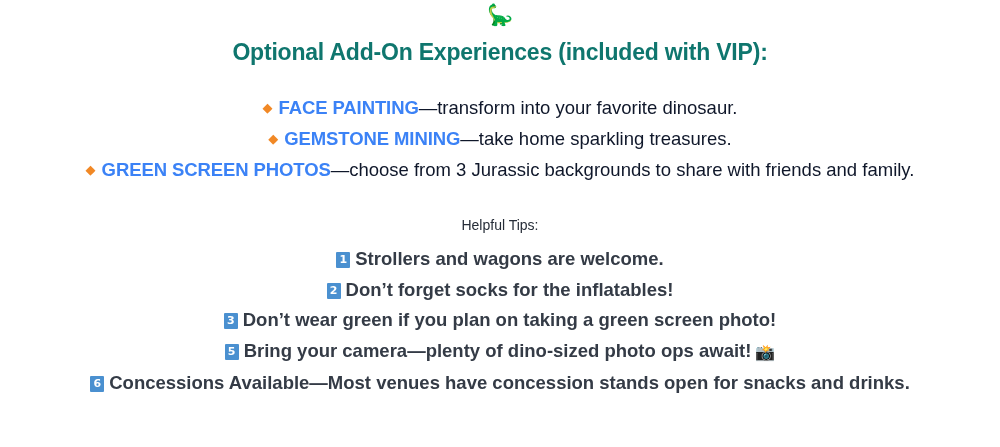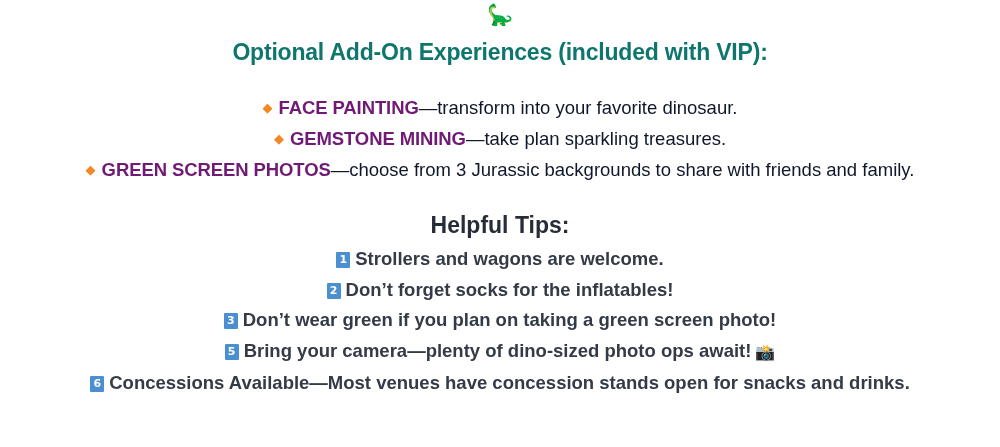--- a/index.html
+++ b/index.html
@@ -63,33 +63,33 @@
   }
   .diamond-icon {
     color: #f18825;
     font-size: 13px;
     vertical-align: 2px;
     margin-right: 6px;
     display: inline-block;
   }
   .addon-label {
     font-weight: bold;
-    color: #701a75;
+    color: #3b82f6;
     letter-spacing: -0.1px;
   }
   .addon-desc {
     font-weight: normal;
     color: #0f172a;
   }
 
   
   .tips-heading {
     text-align: center;
-    font-size: 23px;
-    font-weight: bold;
+    font-size: 14px;
+    font-weight: normal;
     color: #262d38;
     margin: 0;
     padding-top: 27px;
     line-height: 26px;
   }
   .tips-list {
     margin: 0;
     padding: 0;
     list-style: none;
     padding-top: 6px;
@@ -136,21 +136,21 @@
     <span class="dino-emoji">🦕</span>
   </div>
 
   <h1 class="addon-heading">Optional Add-On Experiences (included with VIP):</h1>
 
   <ul class="addon-list">
     <li class="addon-item">
       <span class="diamond-icon">◆</span><span class="addon-label">FACE PAINTING</span><span class="addon-desc">—transform into your favorite dinosaur.</span>
     </li>
     <li class="addon-item">
-      <span class="diamond-icon">◆</span><span class="addon-label">GEMSTONE MINING</span><span class="addon-desc">—take plan sparkling treasures.</span>
+      <span class="diamond-icon">◆</span><span class="addon-label">GEMSTONE MINING</span><span class="addon-desc">—take home sparkling treasures.</span>
     </li>
     <li class="addon-item">
       <span class="diamond-icon">◆</span><span class="addon-label">GREEN SCREEN PHOTOS</span><span class="addon-desc">—choose from 3 Jurassic backgrounds to share with friends and family.</span>
     </li>
   </ul>
 
   <h2 class="tips-heading">Helpful Tips:</h2>
 
   <ul class="tips-list">
     <li class="tip-item">

